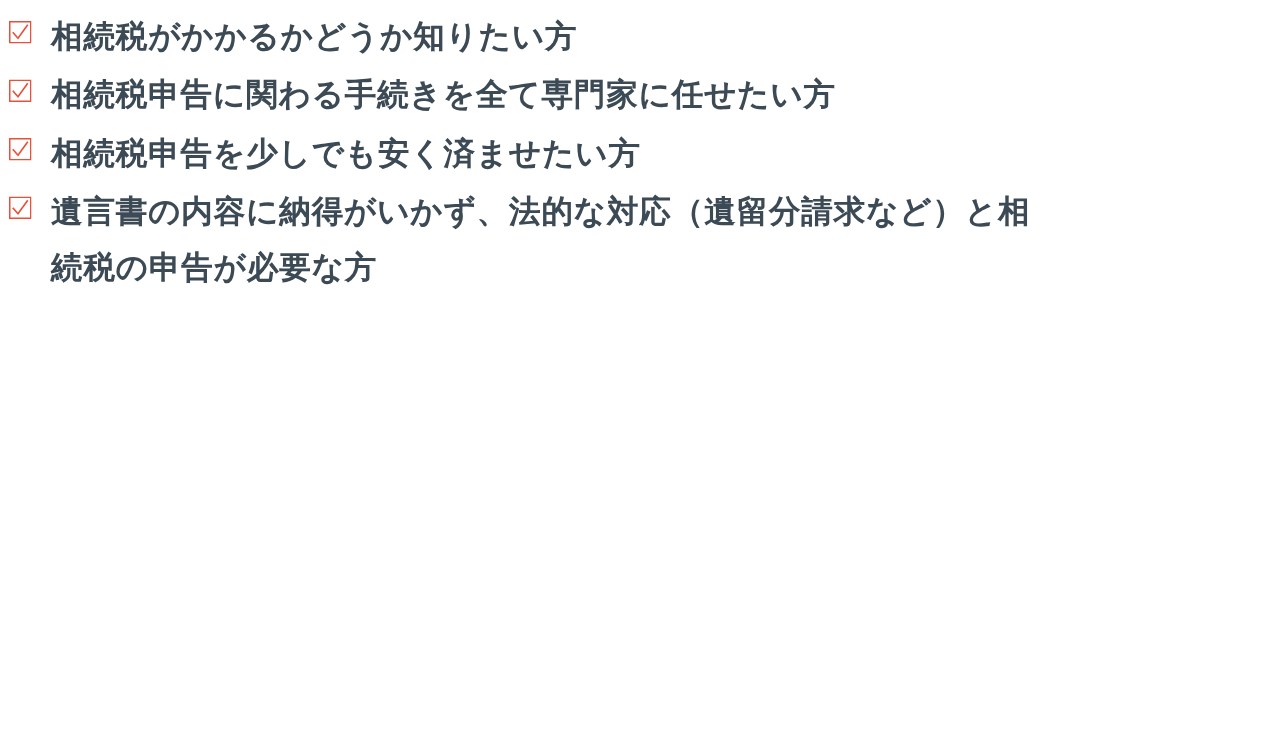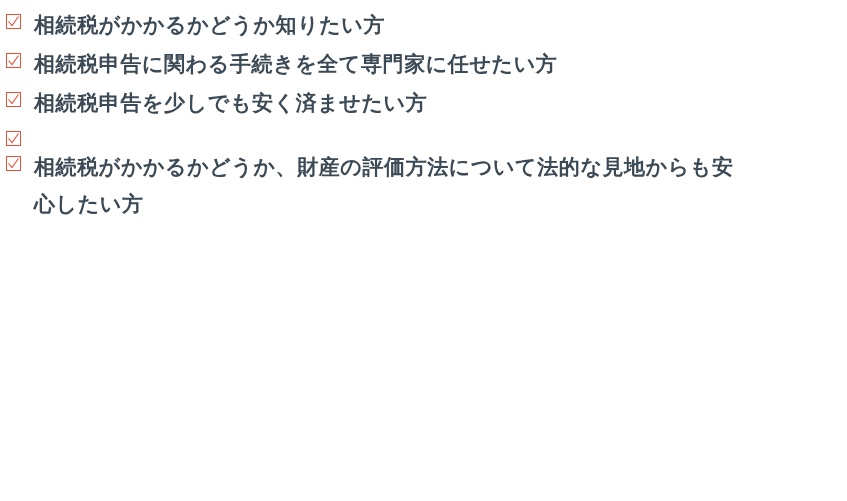--- a/index.html
+++ b/index.html
@@ -78,27 +78,19 @@
 
 
 
   <div class="item">
     <span class="check-icon">
       <svg width="15" height="15" viewBox="0 0 15 15">
           <rect x="0.5" y="0.5" width="14" height="14" fill="none" stroke="#e8503a" stroke-width="1"></rect>
           <path d="M2.5 7.5 L6 11.5 L12.5 2.5" fill="none" stroke="#e8503a" stroke-width="1.1"></path>
         </svg>
     </span>
+    <span class="item-text">遺言書の内容に納得がいかず、法的な対応（遺留分請求など）と相
+続税の申告が必要な方</span>
   </div>
 
-  <div class="item">
-    <span class="check-icon">
-      <svg width="15" height="15" viewBox="0 0 15 15">
-          <rect x="0.5" y="0.5" width="14" height="14" fill="none" stroke="#e8503a" stroke-width="1"></rect>
-          <path d="M2.5 7.5 L6 11.5 L12.5 2.5" fill="none" stroke="#e8503a" stroke-width="1.1"></path>
-        </svg>
-    </span>
-    <span class="item-text">相続税がかかるかどうか、財産の評価方法について法的な見地からも安
-心したい方</span>
-  </div>
 
 
 </div>
 
 </body></html>

